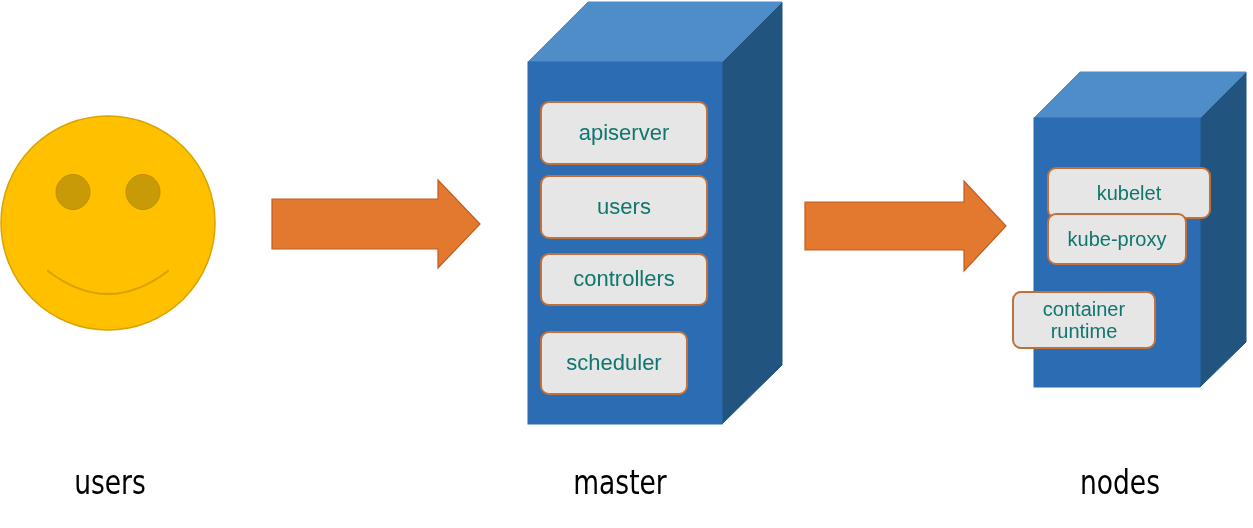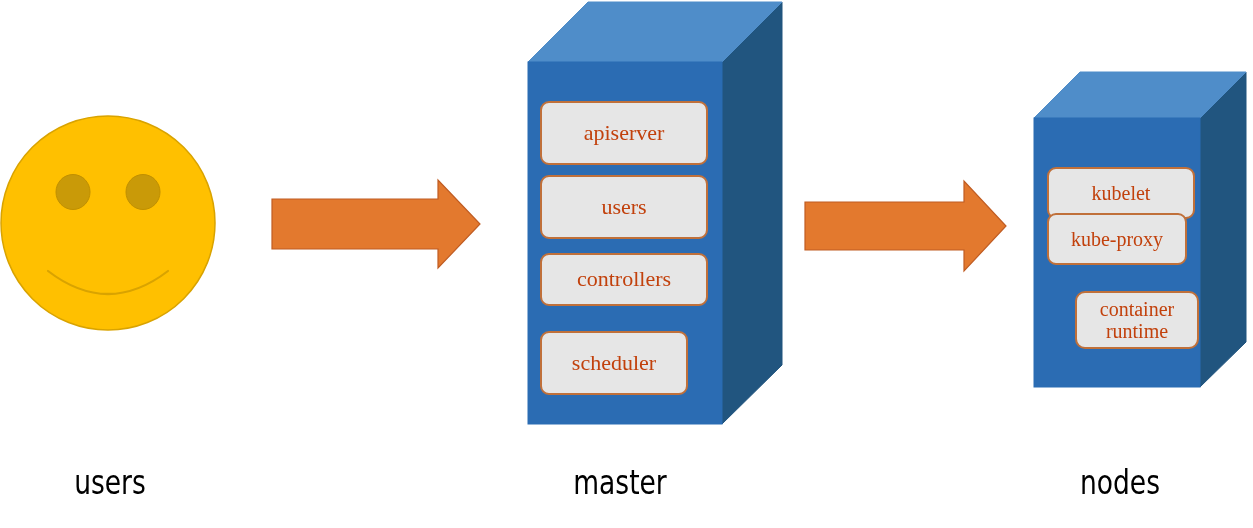--- a/index.html
+++ b/index.html
@@ -48,38 +48,38 @@
   .chip {
     position: absolute;
     background: #e6e6e6;
     border: 2px solid #c0703a;
     border-radius: 9px;
     box-sizing: border-box;
     display: flex;
     align-items: center;
     justify-content: center;
     text-align: center;
-    color: #c2410c;
-    font-family: Liberation Serif, serif;
+    color: #0f766e;
+    font-family: Liberation Sans, sans-serif;
     line-height: 1.12;
     white-space: pre-line;
   }
   .chip.master-chip { font-size: 22px; }
   .chip.node-chip   { font-size: 20px; }
 
   
   #chip-apiserver   { left: 540px; top: 101px; width: 168px; height: 64px; }
   #chip-etcd        { left: 540px; top: 175px; width: 168px; height: 64px; }
   #chip-controllers { left: 540px; top: 253px; width: 168px; height: 53px; }
   #chip-scheduler   { left: 540px; top: 331px; width: 148px; height: 64px; }
 
   
-  #chip-kubelet     { left: 1047px; top: 167px; width: 148px; height: 52px; }
+  #chip-kubelet     { left: 1047px; top: 167px; width: 164px; height: 52px; }
   #chip-kube-proxy  { left: 1047px; top: 213px; width: 140px; height: 52px; }
-  #chip-container-runtime { left: 1075px; top: 291px; width: 124px; height: 58px; border-radius: 10px; }
+  #chip-container-runtime { left: 1012px; top: 291px; width: 144px; height: 58px; }
 </style>
 </head>
 <body>
 
 <svg id="canvas" viewBox="0 0 1253 528" xmlns="http://www.w3.org/2000/svg">
 
   <g>
     <circle cx="108" cy="223" r="107" fill="#ffc000" stroke="#d9a300" stroke-width="1.5"></circle>
     <ellipse cx="73" cy="192" rx="17" ry="17.5" fill="#c99a08" stroke="#c08f00" stroke-width="1"></ellipse>
     <ellipse cx="143" cy="192" rx="17" ry="17.5" fill="#c99a08" stroke="#c08f00" stroke-width="1"></ellipse>

